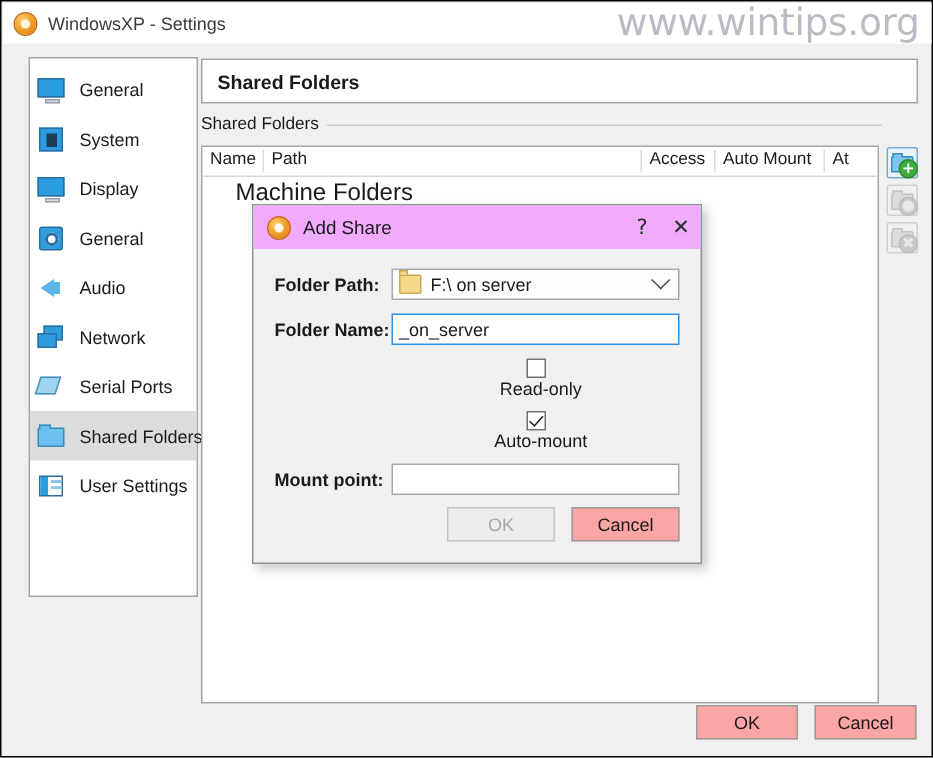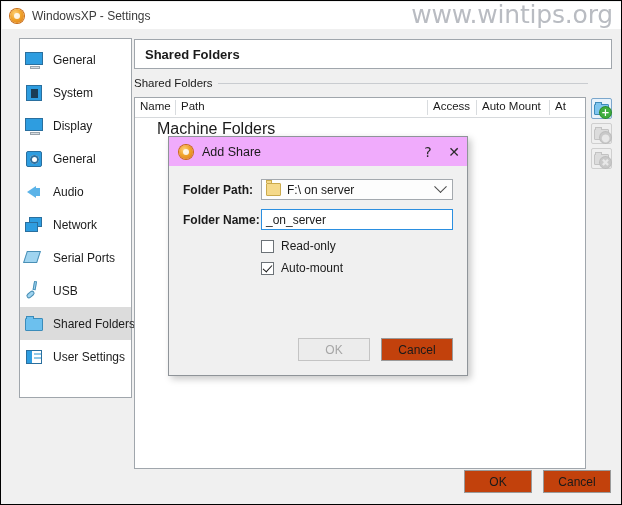--- a/index.html
+++ b/index.html
@@ -304,21 +304,21 @@
   
   #footer-buttons {
     position: absolute;
     right: 10px;
     bottom: 11px;
     display: flex;
     gap: 11px;
   }
   .btn {
     width: 68px; height: 23px;
-    background: #c2410c;
+    background: #fca5a5;
     border: 1px solid #9a9a9a;
     font-family: "Liberation Sans", sans-serif;
     font-size: 12px;
     color: #1a1a1a;
     display: flex;
     align-items: center;
     justify-content: center;
     box-sizing: border-box;
     cursor: default;
   }
@@ -425,20 +425,21 @@
     padding-left: 4px;
     font-size: 12px;
     color: #1a1a1a;
   }
   .textfield.focused { border: 1px solid #2b8fe0; }
   .check-row {
     display: flex;
     align-items: center;
     margin-bottom: 8px;
     padding-left: 78px;
+    flex-direction: column;
   }
   .checkbox {
     width: 13px; height: 13px;
     background: #ffffff;
     border: 1px solid #6c7277;
     box-sizing: border-box;
     position: relative;
     flex: 0 0 auto;
   }
   .checkbox.checked:after {
@@ -516,26 +517,20 @@
           <span class="ic-net1"></span>
           <span class="ic-net2"></span>
         </span>
       <span class="side-label">Network</span>
     </div>
     <div class="side-item">
       <span class="sicon">
           <span class="ic-serial"></span>
         </span>
       <span class="side-label">Serial Ports</span>
-    </div>
-    <div class="side-item">
-      <span class="sicon">
-          <span class="ic-usb"></span>
-        </span>
-      <span class="side-label">USB</span>
     </div>
     <div class="side-item selected">
       <span class="sicon">
           <span class="ic-folder"></span>
         </span>
       <span class="side-label">Shared Folders</span>
     </div>
     <div class="side-item">
       <span class="sicon">
           <span class="ic-ui"></span>
@@ -616,20 +611,24 @@
       <div class="check-row">
         <span class="checkbox"></span>
         <span class="check-label">Read-only</span>
       </div>
 
       <div class="check-row">
         <span class="checkbox checked"></span>
         <span class="check-label">Auto-mount</span>
       </div>
 
+      <div class="dlg-row">
+        <span class="dlg-label">Mount point:</span>
+        <span class="textfield"></span>
+      </div>
     </div>
 
     <div id="dlg-buttons">
       <div class="btn disabled">OK</div>
       <div class="btn">Cancel</div>
     </div>
   </div>
 
 </div>
 

